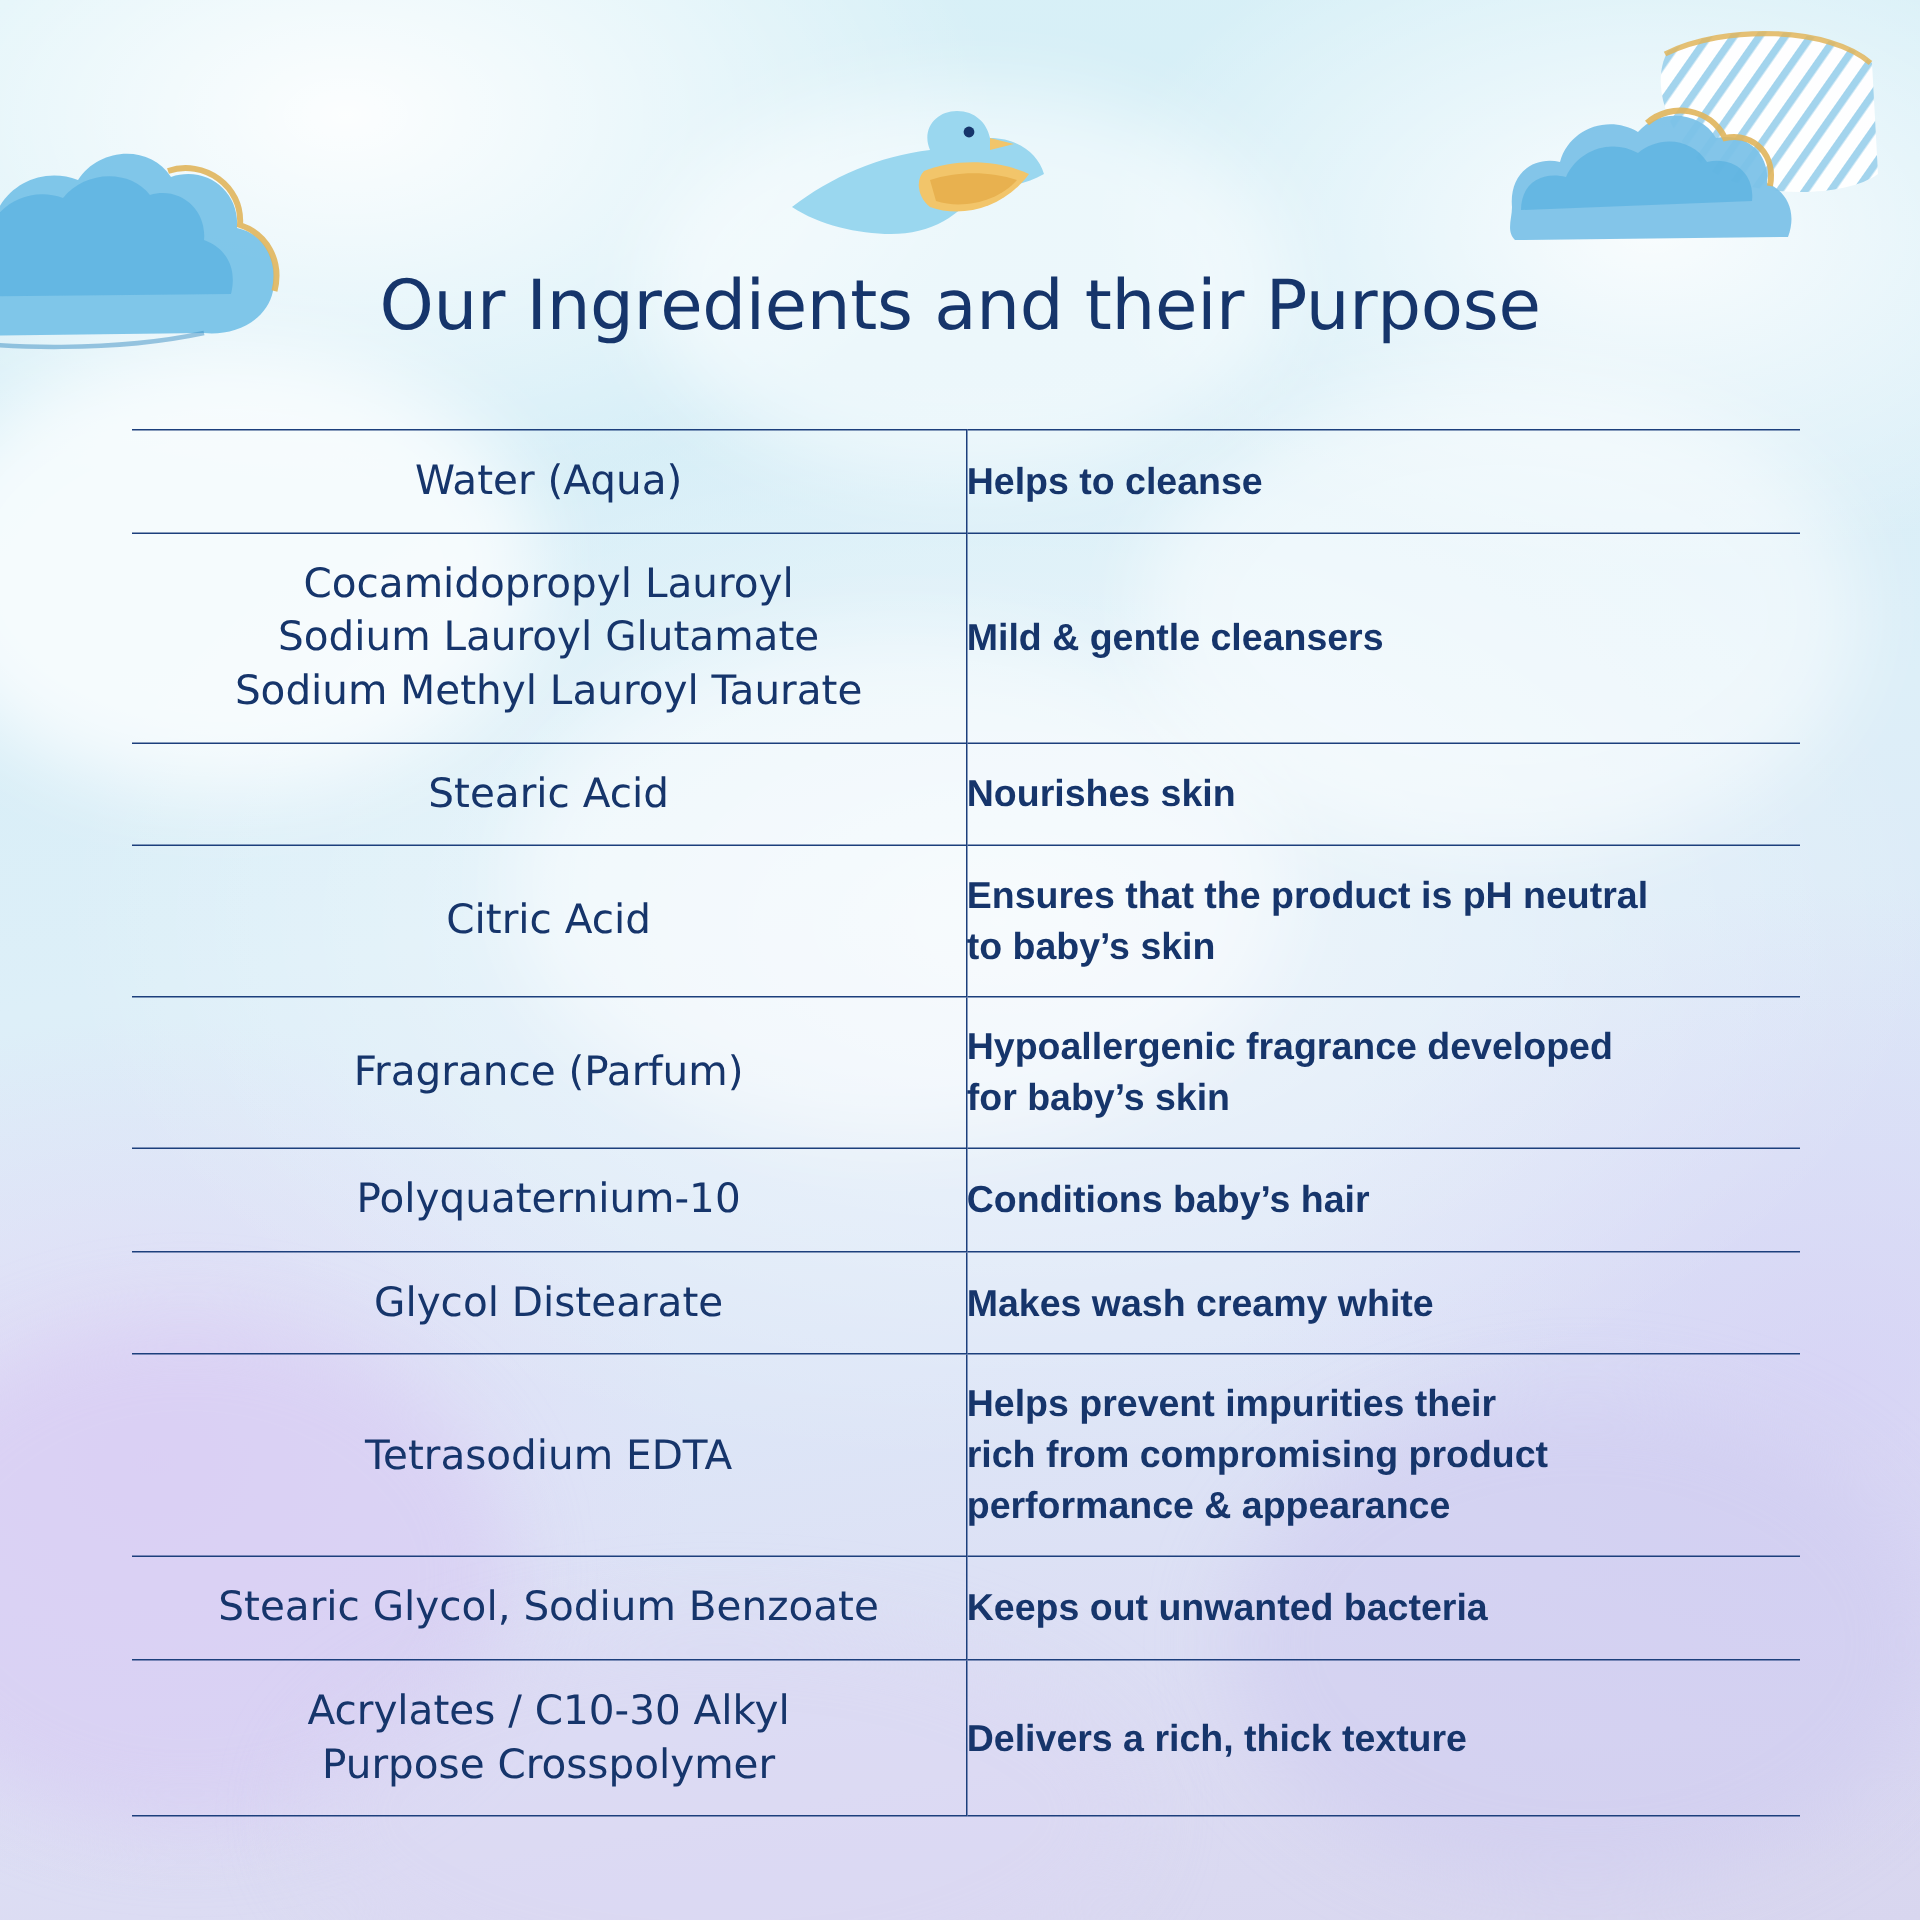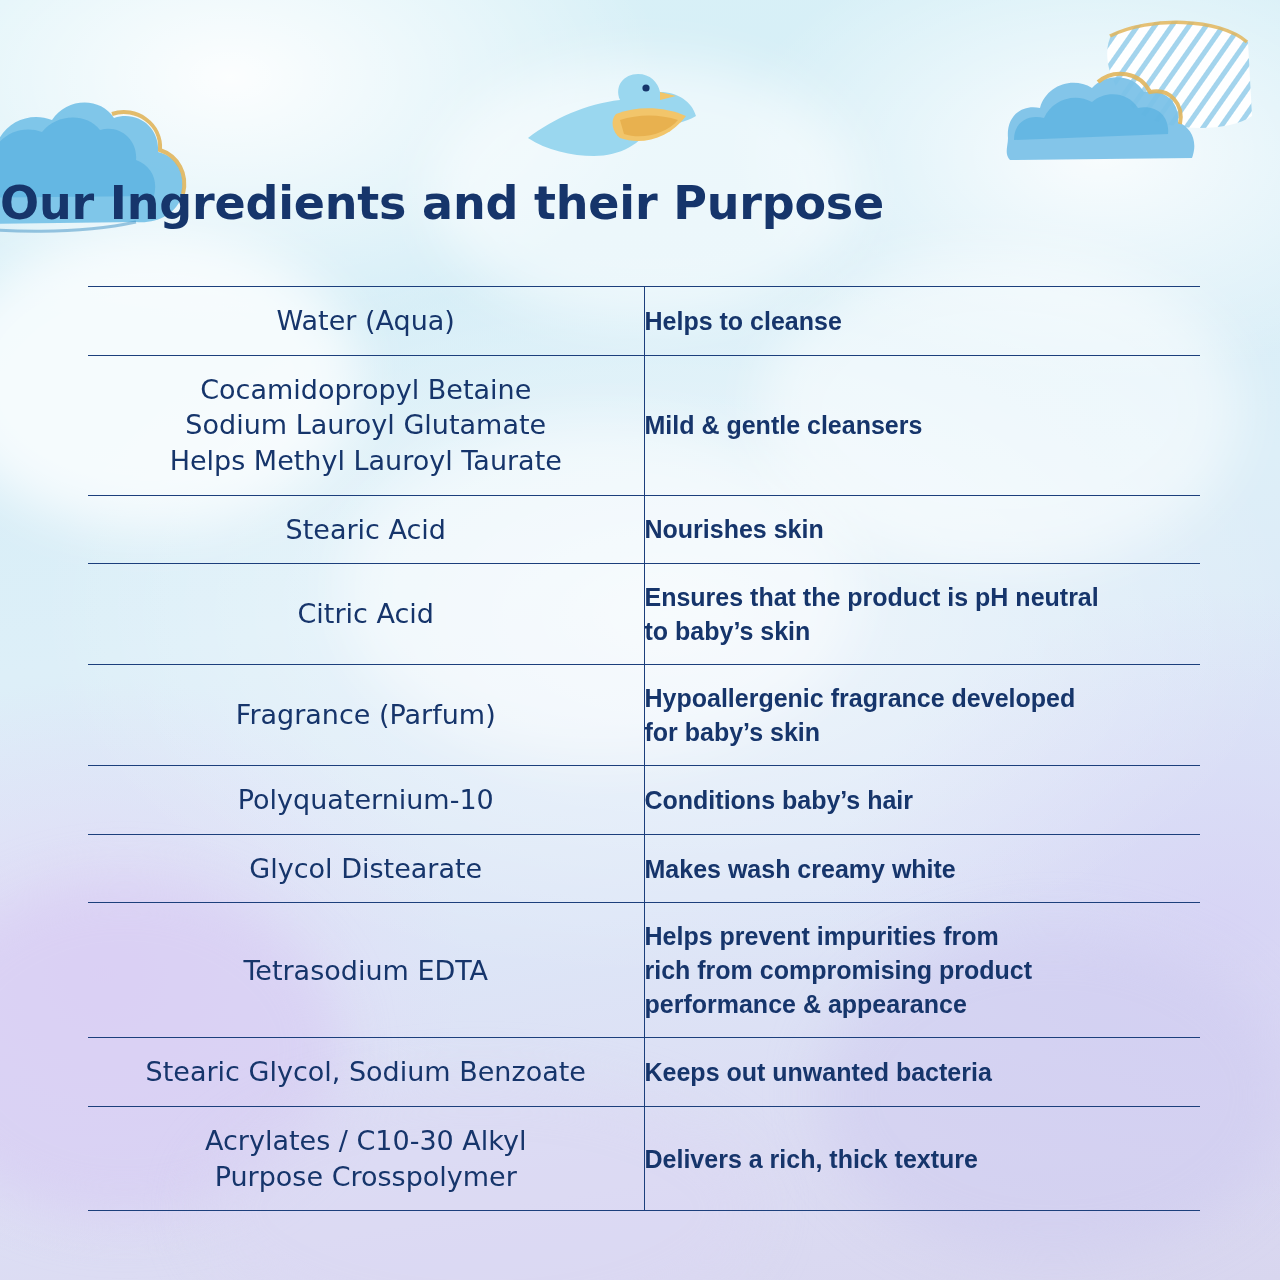--- a/index.html
+++ b/index.html
@@ -67,22 +67,23 @@
     height: 110px;
     pointer-events: none;
   }
 
   
   .title {
     position: absolute;
     left: 0;
     right: 0;
     top: 176px;
+    text-align: center;
     font-size: 46px;
-    font-weight: 700;
+    font-weight: 400;
     letter-spacing: -0.2px;
     color: #16356b;
     font-family: "DejaVu Sans", sans-serif;
   }
 
   
   .table-wrap {
     position: absolute;
     left: 88px;
     top: 286px;
@@ -189,23 +190,23 @@
             <span>Water (Aqua)</span>
           </td>
           <td class="purpose">
             <span>Helps to cleanse</span>
           </td>
         </tr>
 
 
         <tr>
           <td class="ing">
-            <span>Cocamidopropyl Betaine</span>
+            <span>Cocamidopropyl Lauroyl</span>
             <span>Sodium Lauroyl Glutamate</span>
-            <span>Helps Methyl Lauroyl Taurate</span>
+            <span>Sodium Methyl Lauroyl Taurate</span>
           </td>
           <td class="purpose">
             <span>Mild &amp; gentle cleansers</span>
           </td>
         </tr>
 
         <tr>
           <td class="ing">
             <span>Stearic Acid</span>
           </td>
@@ -250,21 +251,21 @@
           <td class="purpose">
             <span>Makes wash creamy white</span>
           </td>
         </tr>
 
         <tr>
           <td class="ing">
             <span>Tetrasodium EDTA</span>
           </td>
           <td class="purpose">
-            <span>Helps prevent impurities from</span>
+            <span>Helps prevent impurities their</span>
             <span>rich from compromising product</span>
             <span>performance &amp; appearance</span>
           </td>
         </tr>
 
         <tr>
           <td class="ing">
             <span>Stearic Glycol, Sodium Benzoate</span>
           </td>
           <td class="purpose">

